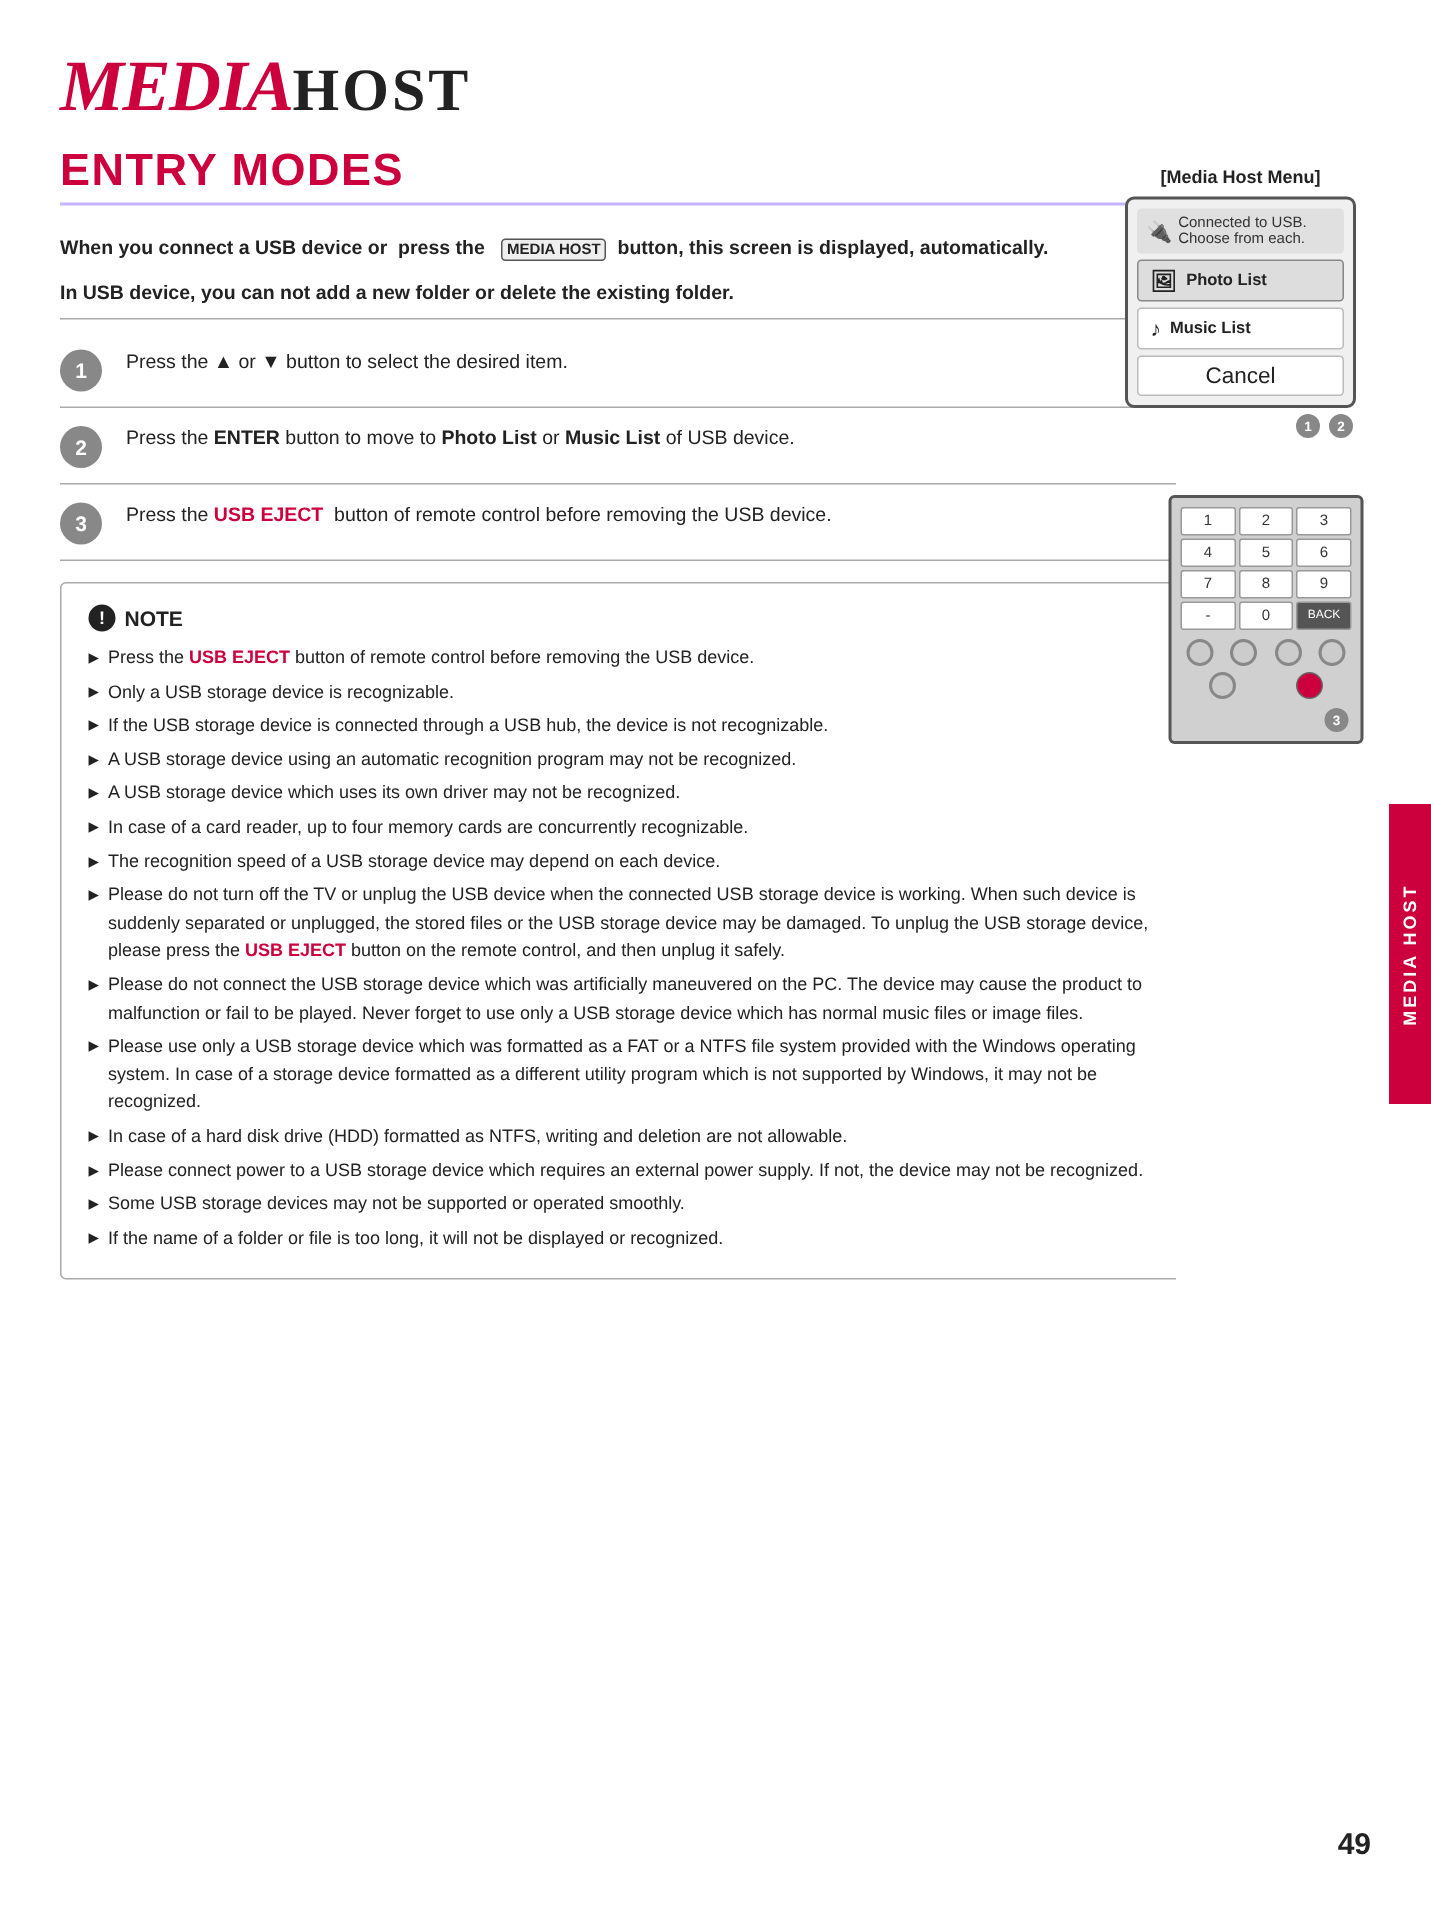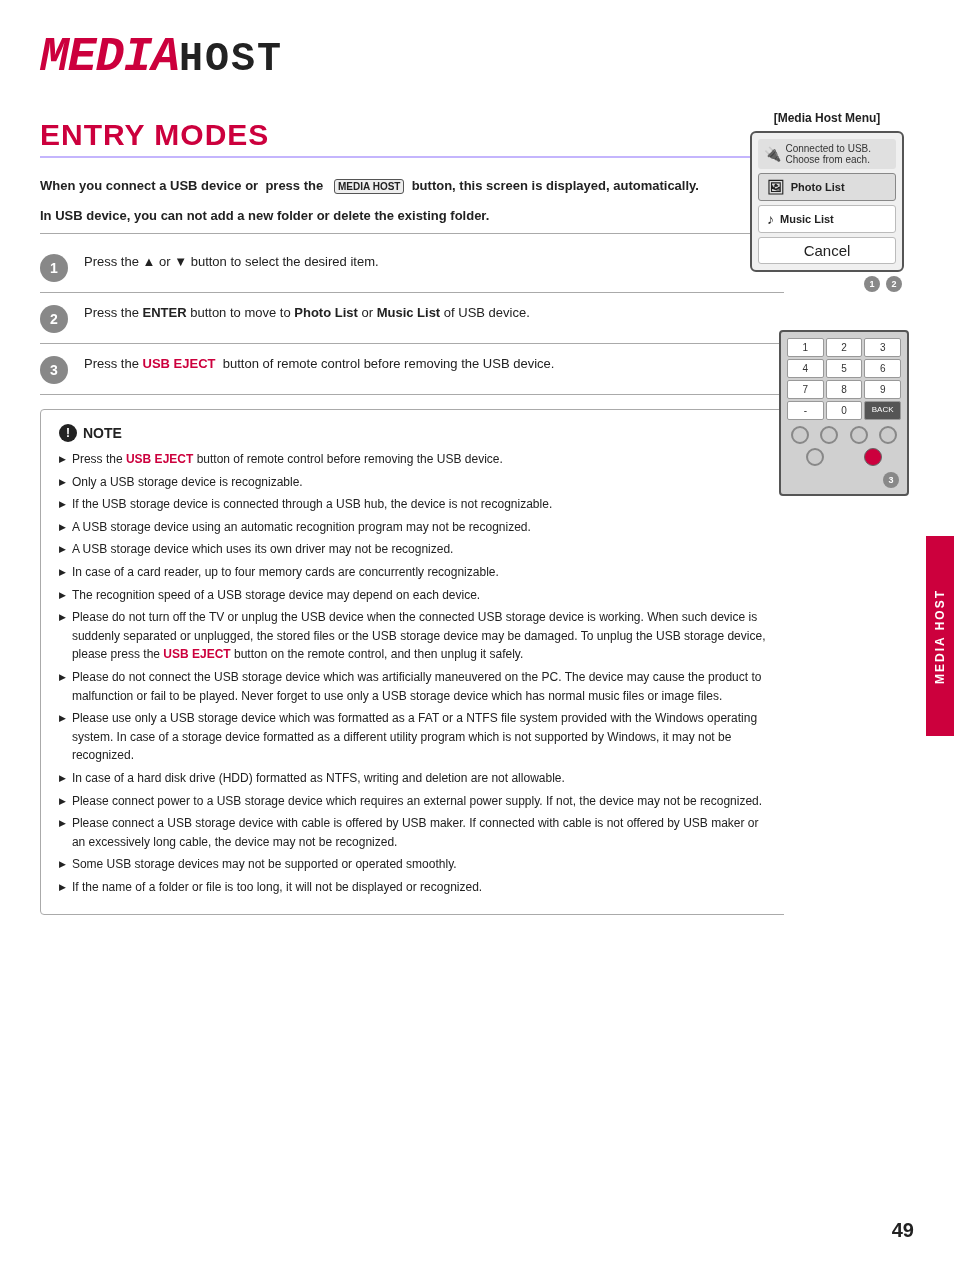--- a/index.html
+++ b/index.html
@@ -19,22 +19,22 @@
       width: 830px;
     }
 
     
     .logo {
       font-size: 48px;
       font-style: italic;
       font-weight: 900;
       color: #cc003d;
       letter-spacing: -1px;
-      margin-bottom: 34px;
-      font-family: Liberation Mono, monospace;
+      margin-bottom: 12px;
+      font-family: Liberation Serif, serif;
     }
     .logo .media {
       color: #cc003d;
       font-style: italic;
     }
     .logo .host {
       color: #222;
       font-style: normal;
       font-weight: 900;
       font-size: 40px;
@@ -435,23 +435,20 @@
           <span>Please do not connect the USB storage device which was artificially maneuvered on the PC.  The device may cause the product to malfunction or fail to be played.  Never forget to use only a USB storage device which has normal music files or image files.</span>
         </li>
       <li>
           <span>Please use only a USB storage device which was formatted as a FAT or a NTFS file system provided with the Windows operating system.  In case of a storage device formatted as a different utility program which is not supported by Windows, it may not be recognized.</span>
         </li>
       <li>
           <span>In case of a hard disk drive (HDD) formatted as NTFS, writing and deletion are not allowable.</span>
         </li>
       <li>
           <span>Please connect power to a USB storage device which requires an external power supply.  If not, the device may not be recognized.</span>
-        </li>
-      <li>
-          <span>Please connect a USB storage device with cable is offered by USB maker.  If connected with cable is not offered by USB maker or an excessively long cable, the device may not be recog­nized.</span>
         </li>
       <li>
           <span>Some USB storage devices may not be supported or operated smoothly.</span>
         </li>
       <li>
           <span>If the name of a folder or file is too long, it will not be displayed or recognized.</span>
         </li>
     </ul>
   </div>
 

